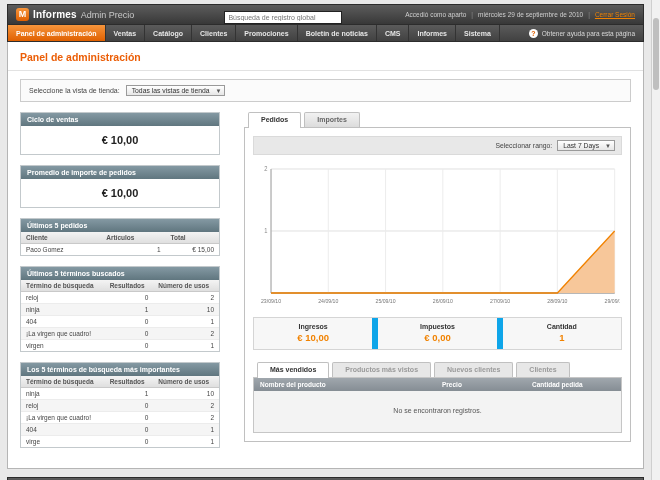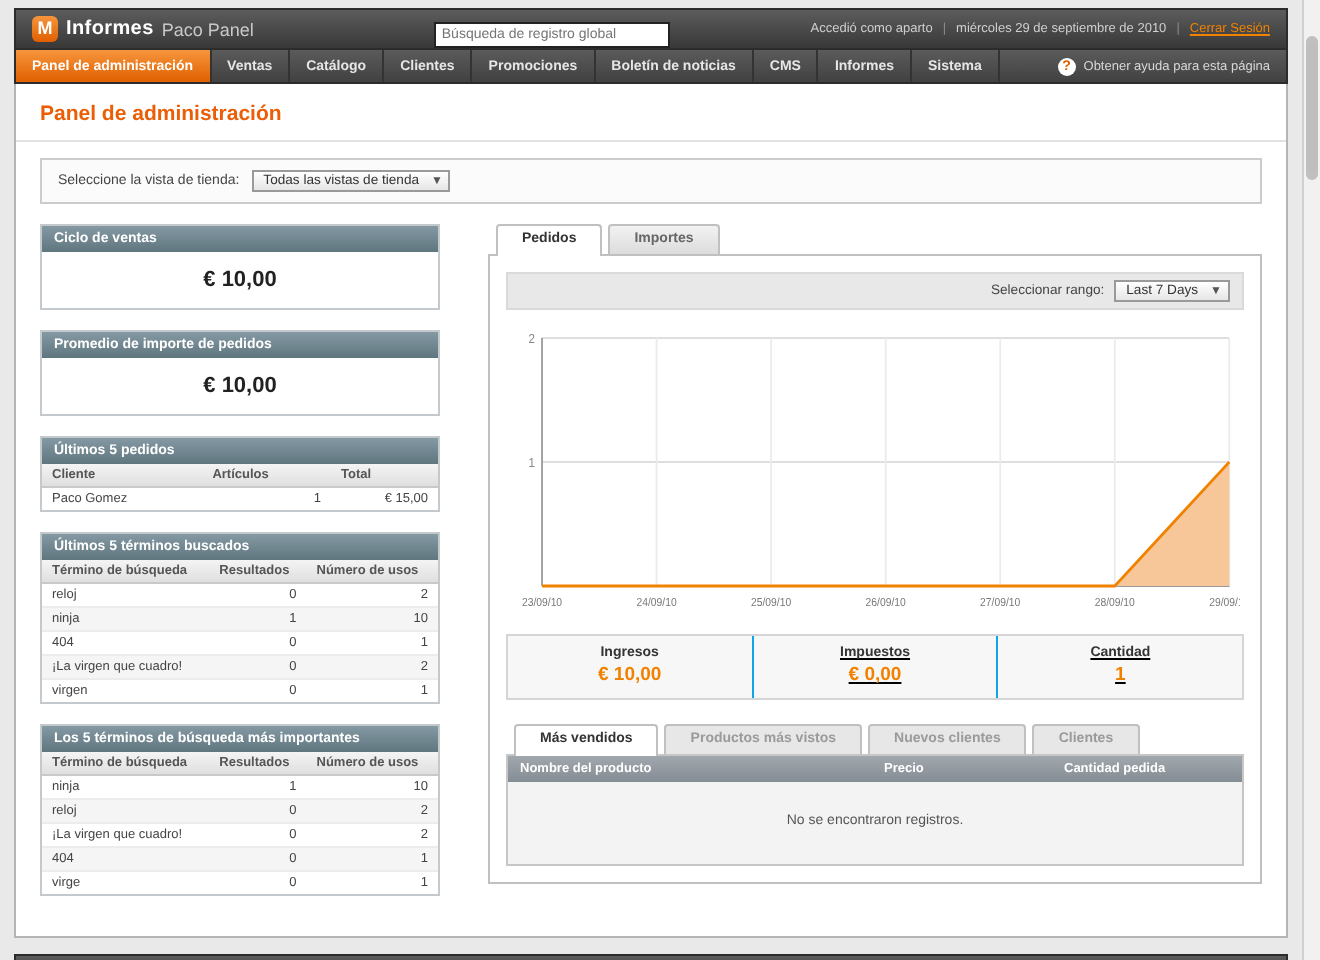--- a/index.html
+++ b/index.html
@@ -57,21 +57,21 @@
   .tab.disabled { color:#9a9a9a; background:#e7e7e7; cursor:default; }
   .panel { border:1px solid #c0c0c0; background:#fff; padding:8px; position:relative; z-index:1; }
 
   .range-bar { background:#e8e8e8; border:1px solid #dadada; padding:3px 6px; display:flex; justify-content:flex-end; align-items:center; gap:5px; font-size:6.8px; color:#444; }
 
   .chart-wrap { padding:6px 2px 0; }
   #chart-svg { width:100%; height:150px; display:block; }
 
   .stats { display:flex; border:1px solid #d5d5d5; background:#f7f7f7; margin-top:6px; }
   .stat { flex:1; text-align:center; padding:5px 2px 6px; }
-  .stat + .stat { border-left:1px solid #0ea5e9;text-decoration:underline; }
+  .stat + .stat { border-left:6px solid #0ea5e9; }
   .stat-label { font-size:7px; font-weight:bold; color:#333; }
   .stat-value { font-size:9.5px; font-weight:bold; color:#f18200; margin-top:2px; }
 
   .bottom-tabs { margin-top:12px; }
   .grid { border:1px solid #c6c6c6; }
   .grid-header { display:flex; background:linear-gradient(#a0a7ad,#858d94); color:#fff; font-size:6.5px; font-weight:bold; }
   .grid-header .gh { padding:3px 6px; }
   .gh-product { flex:1; }
   .gh-price { width:90px; }
   .gh-qty { width:95px; }
@@ -84,21 +84,21 @@
 </style>
 </head>
 <body>
 
 <div class="screen">
   <div class="page">
 
     <div class="top-header">
       <span class="logo-badge">M</span>
       <span class="brand">Informes</span>
-      <span class="brand-sub">Paco Panel</span>
+      <span class="brand-sub">Admin Precio</span>
       <span class="hdr-search">
         <input type="text" placeholder="Búsqueda de registro global" style="">
       </span>
       <span class="hdr-right">
         <span>Accedió como aparto</span>
         <span class="hdr-sep">|</span>
         <span>miércoles 29 de septiembre de 2010</span>
         <span class="hdr-sep">|</span>
         <span class="logout-link">Cerrar Sesión</span>
       </span>

